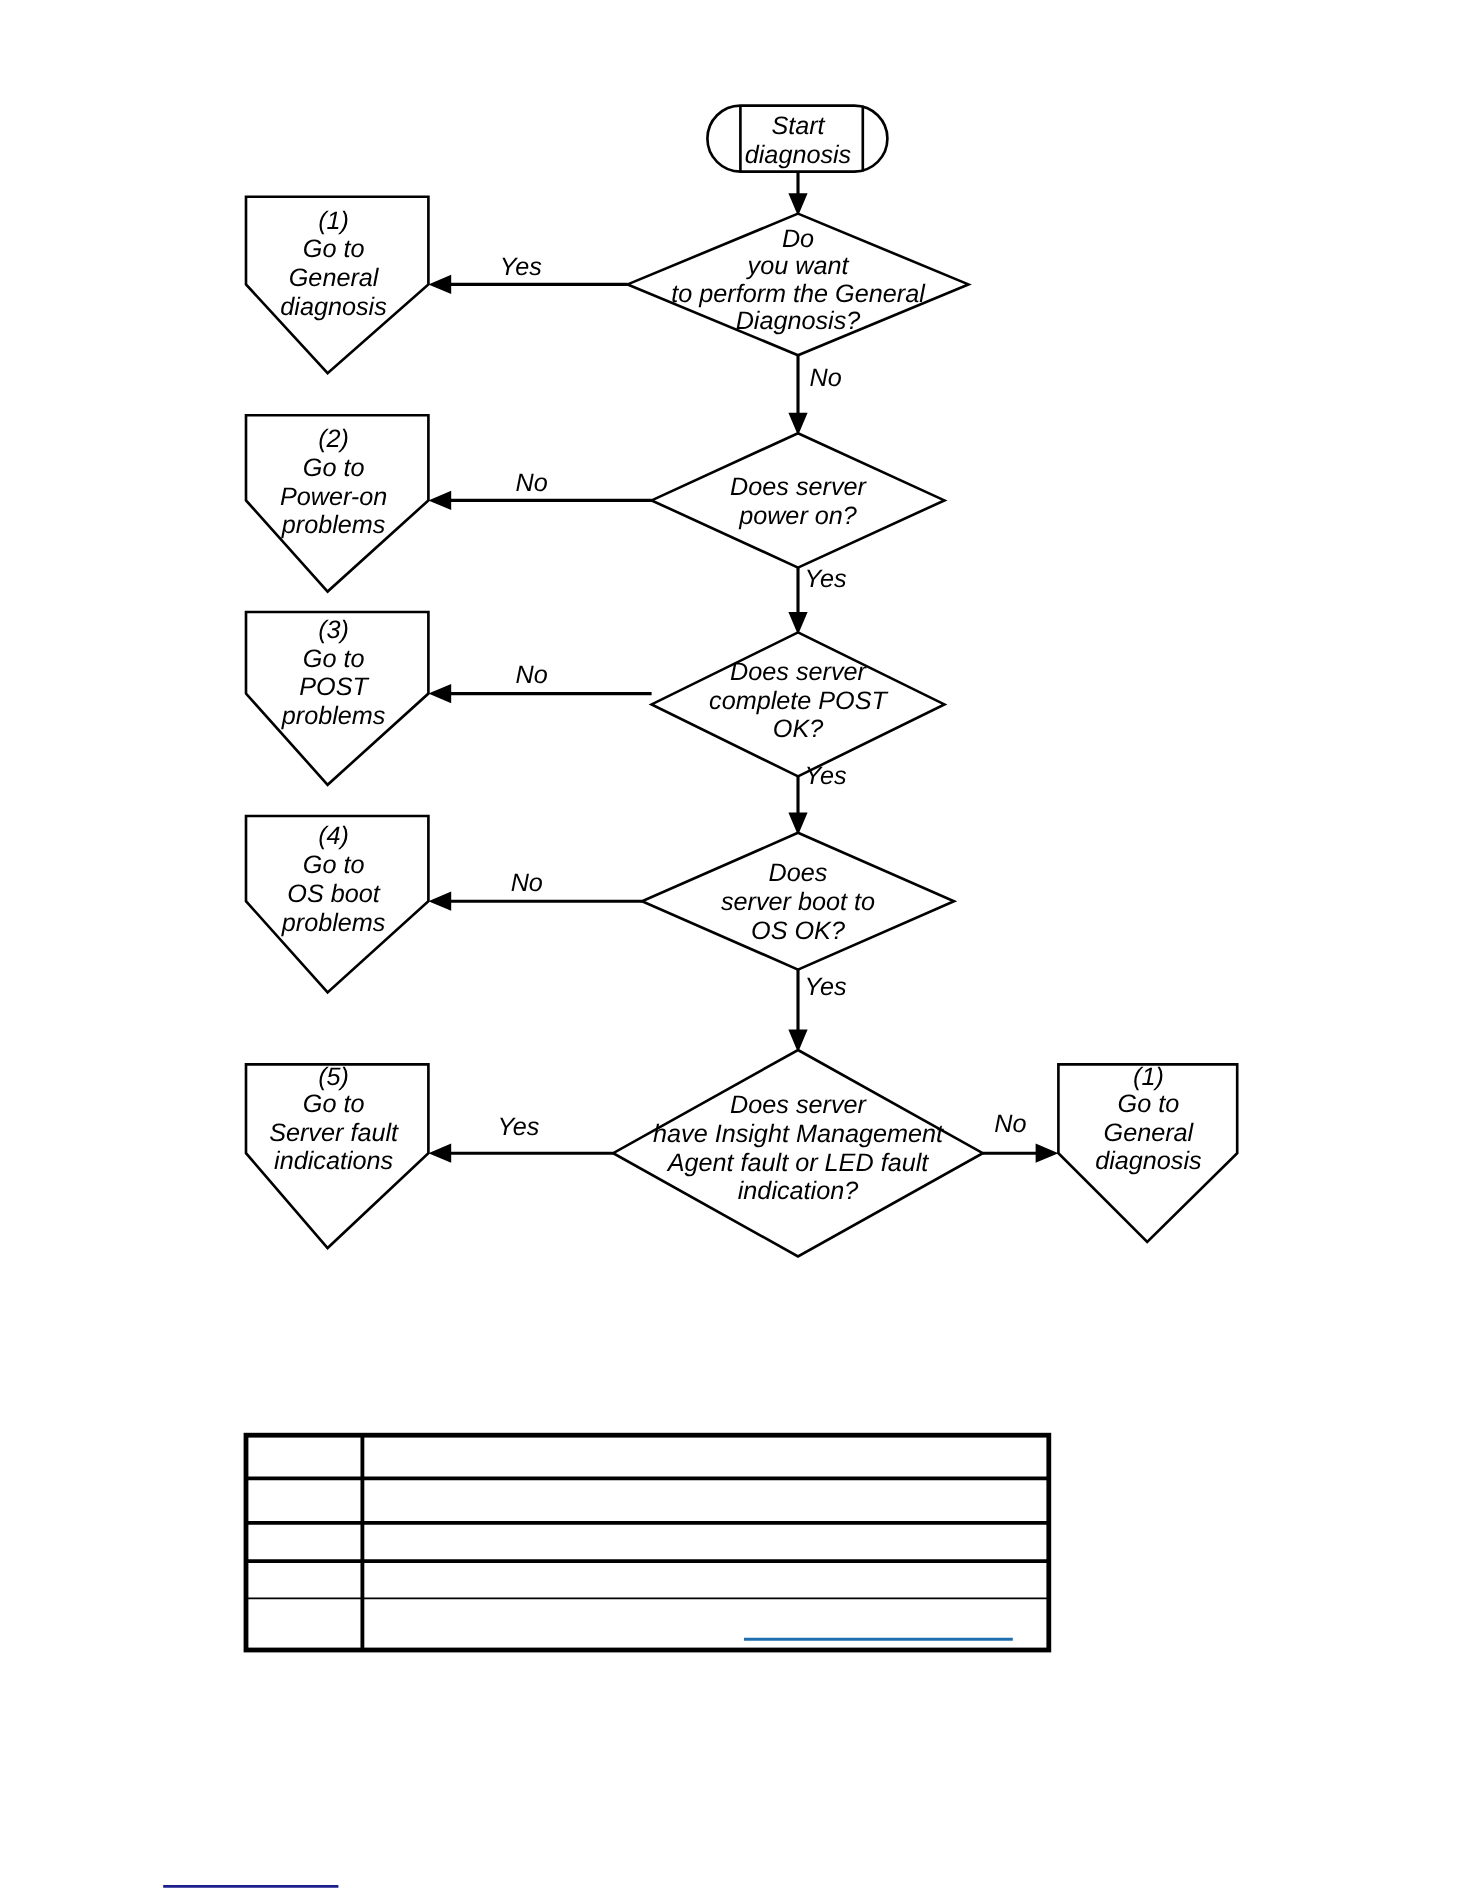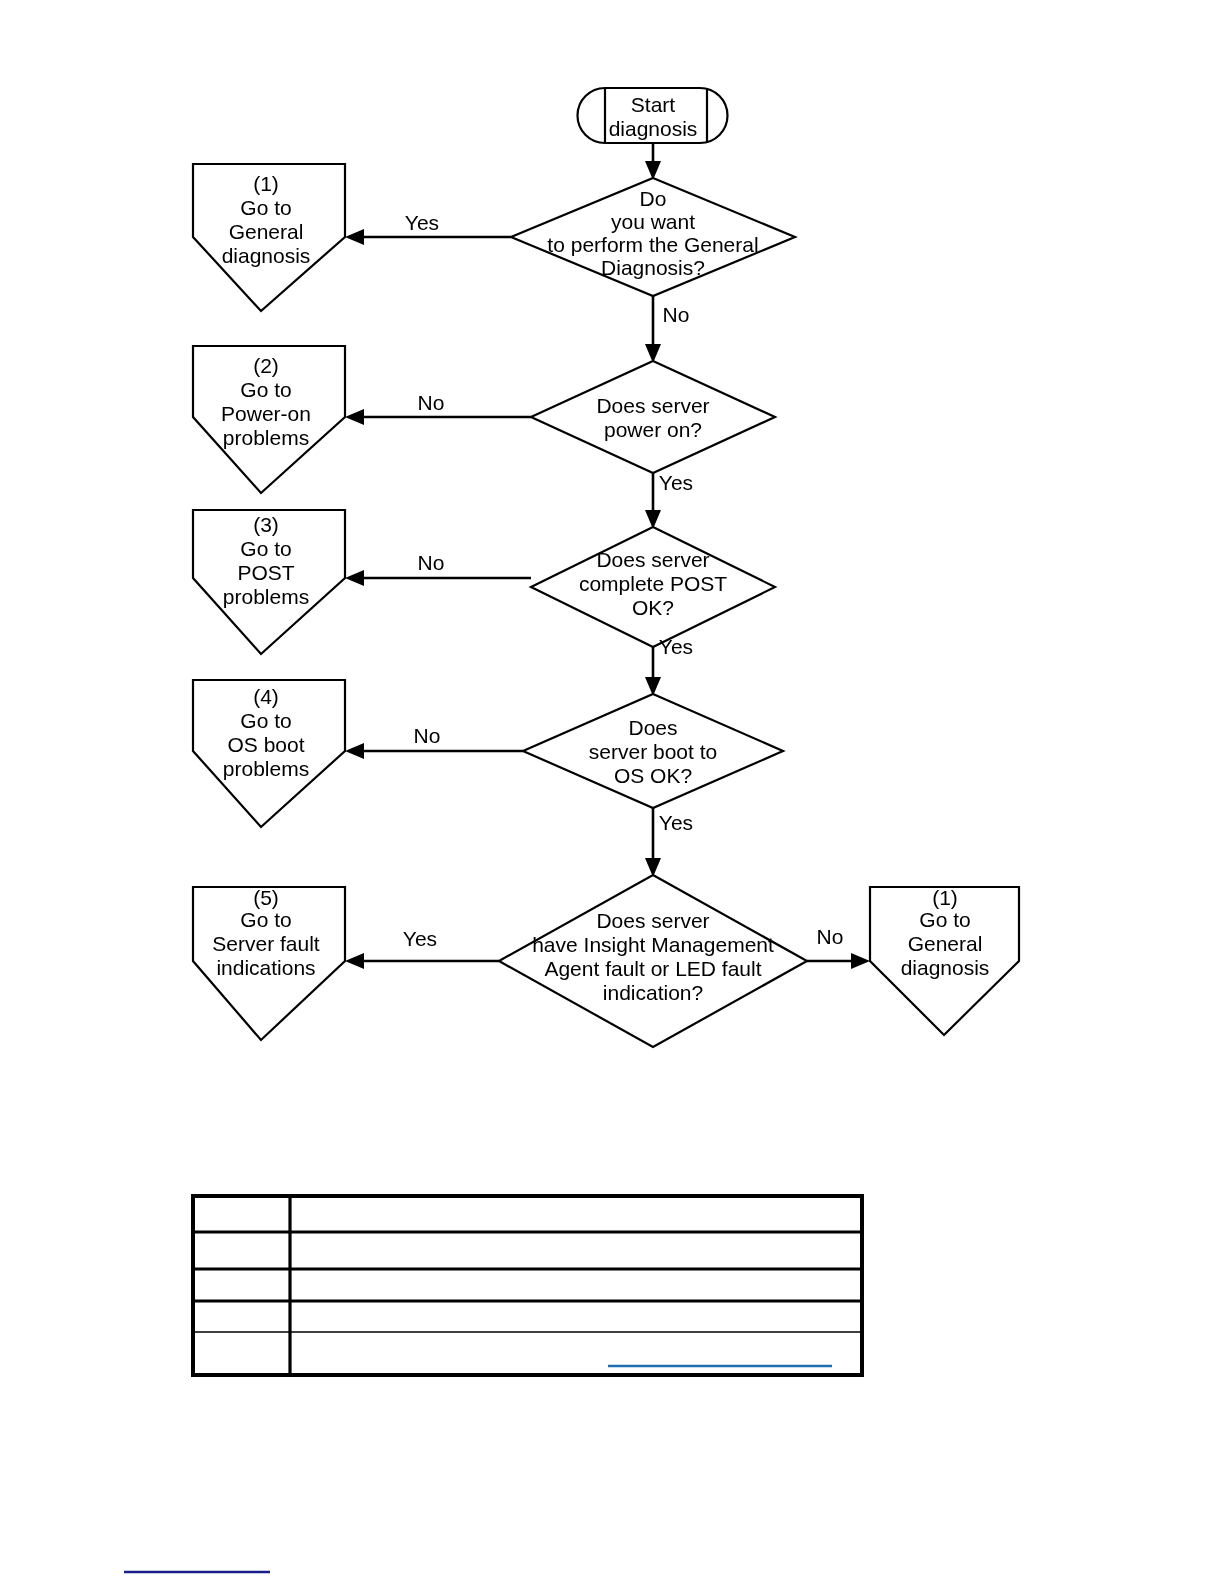--- a/index.html
+++ b/index.html
@@ -9,24 +9,25 @@
   }
   body {
     width: 1224px;
     height: 1584px;
     position: relative;
     font-family: "Liberation Sans", sans-serif;
     overflow: hidden;
   }
   #flow-root {
     position: absolute;
-    left: 0;
+    left: 12px;
     top: 0;
     width: 1028px;
     height: 1584px;
+    font-style: italic;
   }
   svg {
     display: block;
   }
   .node-shape {
     fill: #ffffff;
     stroke: #000000;
     stroke-width: 2.2;
     stroke-linejoin: miter;
   }

